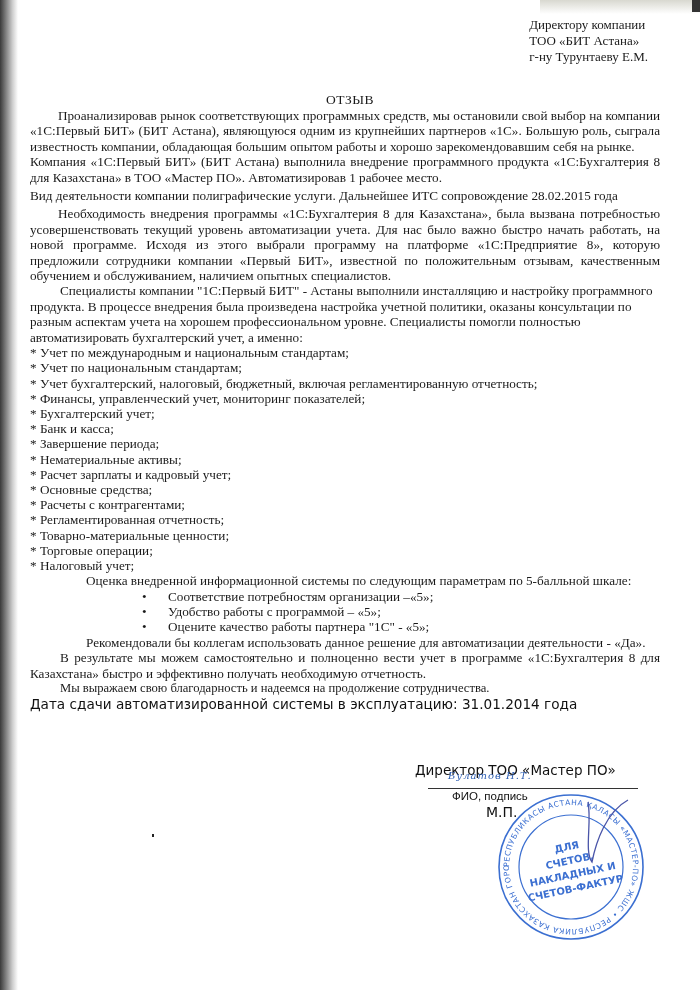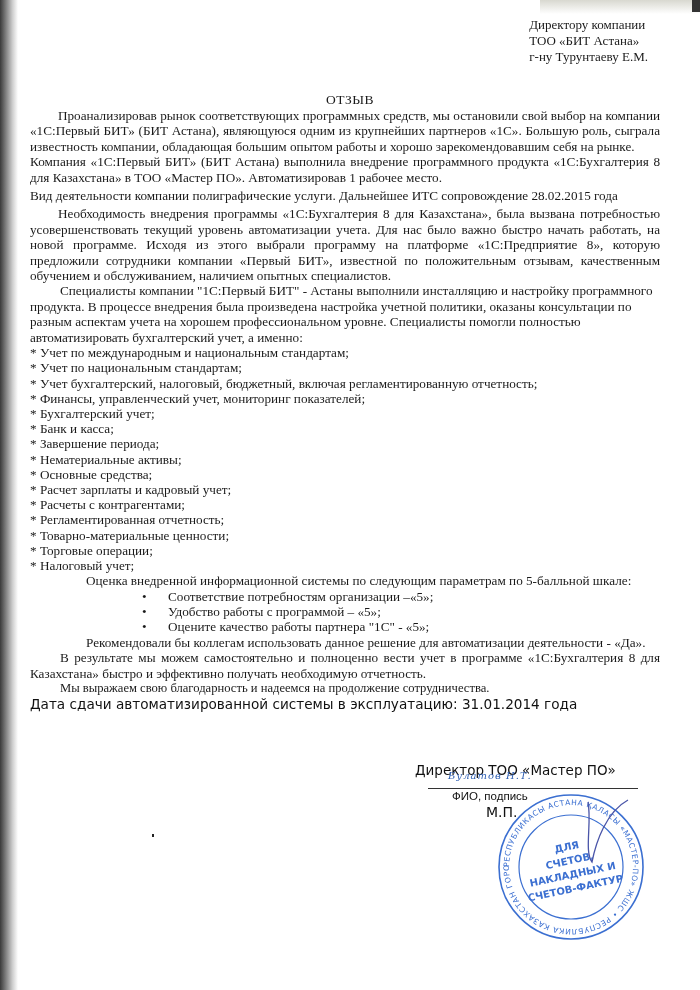--- a/index.html
+++ b/index.html
@@ -94,22 +94,22 @@
 
   <ul class="features">
     <li>* Учет по международным и национальным стандартам;</li>
     <li>* Учет по национальным стандартам;</li>
     <li>* Учет бухгалтерский, налоговый, бюджетный, включая регламентированную отчетность;</li>
     <li>* Финансы, управленческий учет, мониторинг показателей;</li>
     <li>* Бухгалтерский учет;</li>
     <li>* Банк и касса;</li>
     <li>* Завершение периода;</li>
     <li>* Нематериальные активы;</li>
+    <li>* Расчет зарплаты и кадровый учет;</li>
     <li>* Основные средства;</li>
-    <li>* Расчет зарплаты и кадровый учет;</li>
     <li>* Расчеты с контрагентами;</li>
     <li>* Регламентированная отчетность;</li>
     <li>* Товарно-материальные ценности;</li>
     <li>* Торговые операции;</li>
     <li>* Налоговый учет;</li>
   </ul>
 
   <p style="padding-left:56px">Оценка внедренной информационной системы по следующим параметрам по 5-балльной шкале:</p>
   <ul class="ratings">
     <li>

